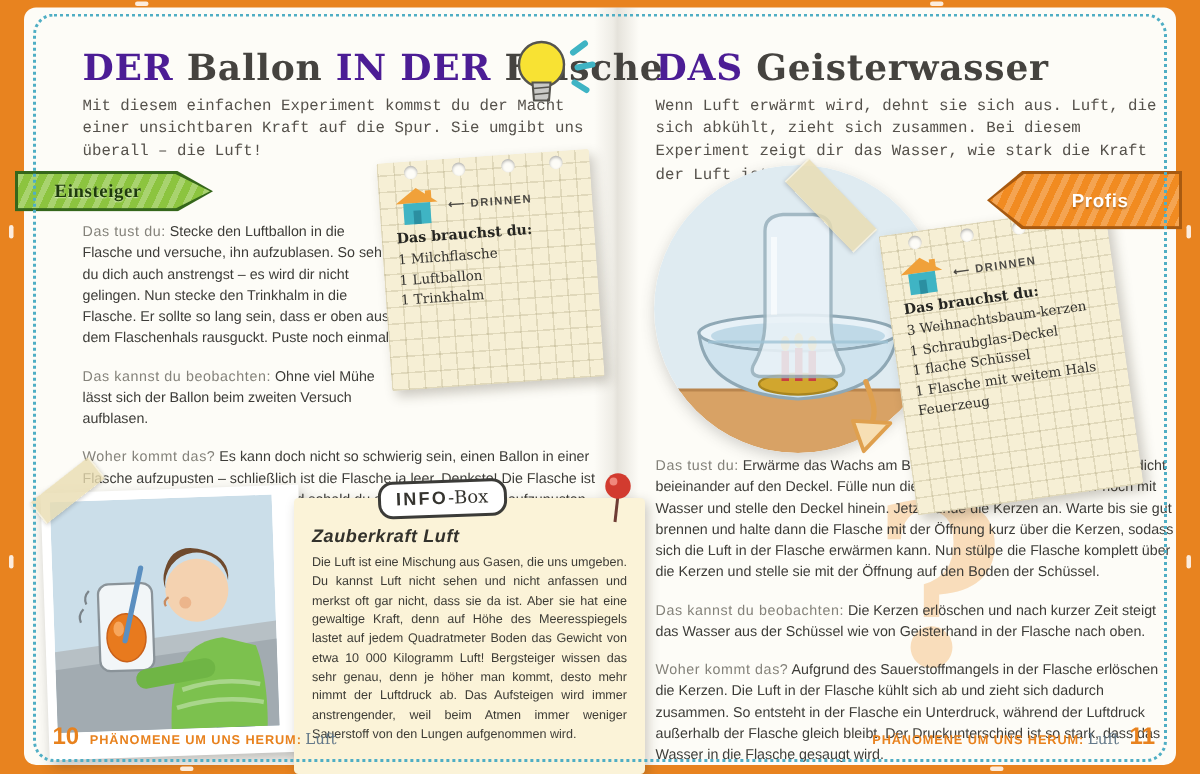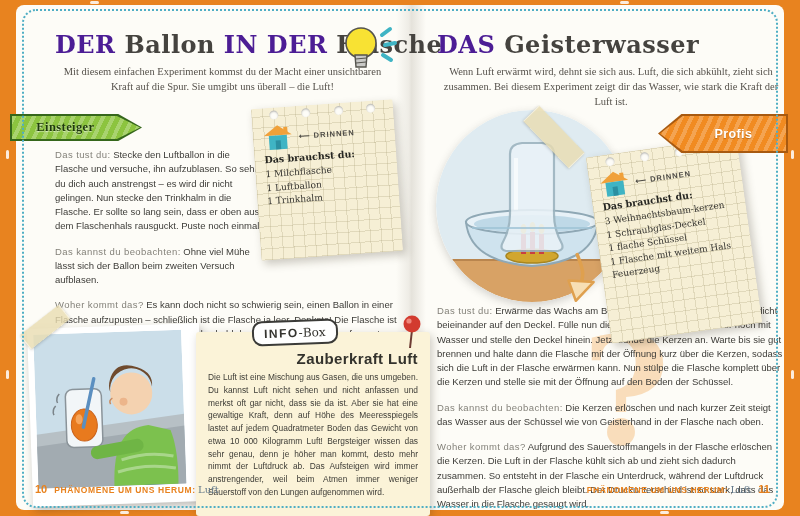--- a/index.html
+++ b/index.html
@@ -13,21 +13,21 @@
   
   .paper{left:16px;top:5px;width:768px;height:505px;background:#FDFCF7;border-radius:8px;}
   .dotted-frame{left:22px;top:9px;width:752px;height:495px;border:2px dotted #4FAEC4;border-radius:14px;pointer-events:none;z-index:6;}
   .gutter{left:396px;top:5px;width:30px;height:505px;z-index:1;
     background:linear-gradient(90deg,rgba(110,100,80,0) 0%,rgba(110,100,80,.10) 42%,rgba(110,100,80,.17) 52%,rgba(110,100,80,0) 100%);}
   .stitch{width:9px;height:3px;border-radius:2px;background:rgba(255,255,255,.85);z-index:7;}
   .stitch.v{width:3px;height:9px;}
   
   .title{font-family:"DejaVu Serif",serif;font-weight:bold;font-size:24px;letter-spacing:.5px;color:#45433F;z-index:2;white-space:nowrap;}
   .title .muted{color:#4c1d95;}
-  .intro{font-family:Liberation Serif, serif;font-size:10.5px;line-height:1.45;color:#55514B;z-index:2;text-align:center;}
+  .intro{font-family:Liberation Mono, monospace;font-size:10.5px;line-height:1.45;color:#55514B;z-index:2;}
   
   .banner{z-index:4;}
   .banner .shape,.banner .fill{position:absolute;}
   .banner .shape{inset:0;}
   .banner .fill{inset:2px;}
   .banner.green .shape{background:#35671B;clip-path:polygon(0 0,82% 0,100% 50%,82% 100%,0 100%);}
   .banner.green .fill{background:repeating-linear-gradient(115deg,rgba(255,255,255,.25) 0 4px,rgba(0,0,0,0) 4px 9px),#8CC43F;
     clip-path:polygon(0 0,82% 0,100% 50%,82% 100%,0 100%);}
   .banner.orange .shape{background:#A85A10;clip-path:polygon(100% 0,18% 0,0 50%,18% 100%,100% 100%);}
   .banner.orange .fill{background:repeating-linear-gradient(115deg,rgba(255,255,255,.22) 0 4px,rgba(0,0,0,0) 4px 9px),#F18B21;
@@ -57,26 +57,26 @@
   .photo{background:#fff;padding:6px;box-shadow:2px 4px 9px rgba(40,40,40,.3);z-index:2;}
   .circle-ill{border-radius:50%;overflow:hidden;box-shadow:0 3px 9px rgba(60,60,60,.22);z-index:2;}
   .tape{background:rgba(233,220,176,.8);box-shadow:0 1px 3px rgba(0,0,0,.18);z-index:5;border-left:1px solid rgba(255,255,255,.5);border-right:1px solid rgba(255,255,255,.5);}
   
   .infobox{background:#FBF3D8;border-radius:3px;box-shadow:2px 3px 8px rgba(60,50,30,.25);
     padding:18px 12px 8px;z-index:3;}
   .infobox .tab{position:absolute;top:-12px;left:56px;background:#FFFFFF;border:2.5px solid #3B3B38;border-radius:10px;
     padding:1px 10px 2px;transform:rotate(-2deg);white-space:nowrap;}
   .tab .b1{font-weight:bold;font-size:12px;letter-spacing:1.5px;color:#35342F;}
   .tab .b2{font-family:"DejaVu Serif",serif;font-size:12px;color:#35342F;}
-  .infobox h4{margin:0 0 4px;text-align:right;font-weight:bold;font-size:15px;letter-spacing:.4px;color:#33322C;}
+  .infobox h4{margin:0 0 4px;text-align:left;font-weight:bold;font-size:12px;letter-spacing:.4px;color:#33322C;font-style:italic;}
   .infobox .itxt{font-size:8.4px;line-height:1.52;text-align:justify;color:#3D3C36;}
   
   .qmark{font-family:"DejaVu Serif",serif;font-weight:bold;font-size:150px;color:rgba(242,178,105,.42);z-index:1;line-height:1;}
   .footer{top:483px;z-index:4;white-space:nowrap;font-size:8.5px;}
-  .footer .num{font-weight:bold;font-size:11px;color:#E8821E;}
+  .footer .num{font-weight:bold;font-size:16px;color:#E8821E;}
   .footer .series{font-weight:bold;letter-spacing:.6px;color:#E8821E;}
   .footer .topic{font-family:"DejaVu Serif",serif;font-size:10px;color:#64798A;}
 </style>
 </head>
 <body>
 
 <div class="abs paper"></div>
 <div class="abs gutter"></div>
 <div class="abs dotted-frame"></div>
 

